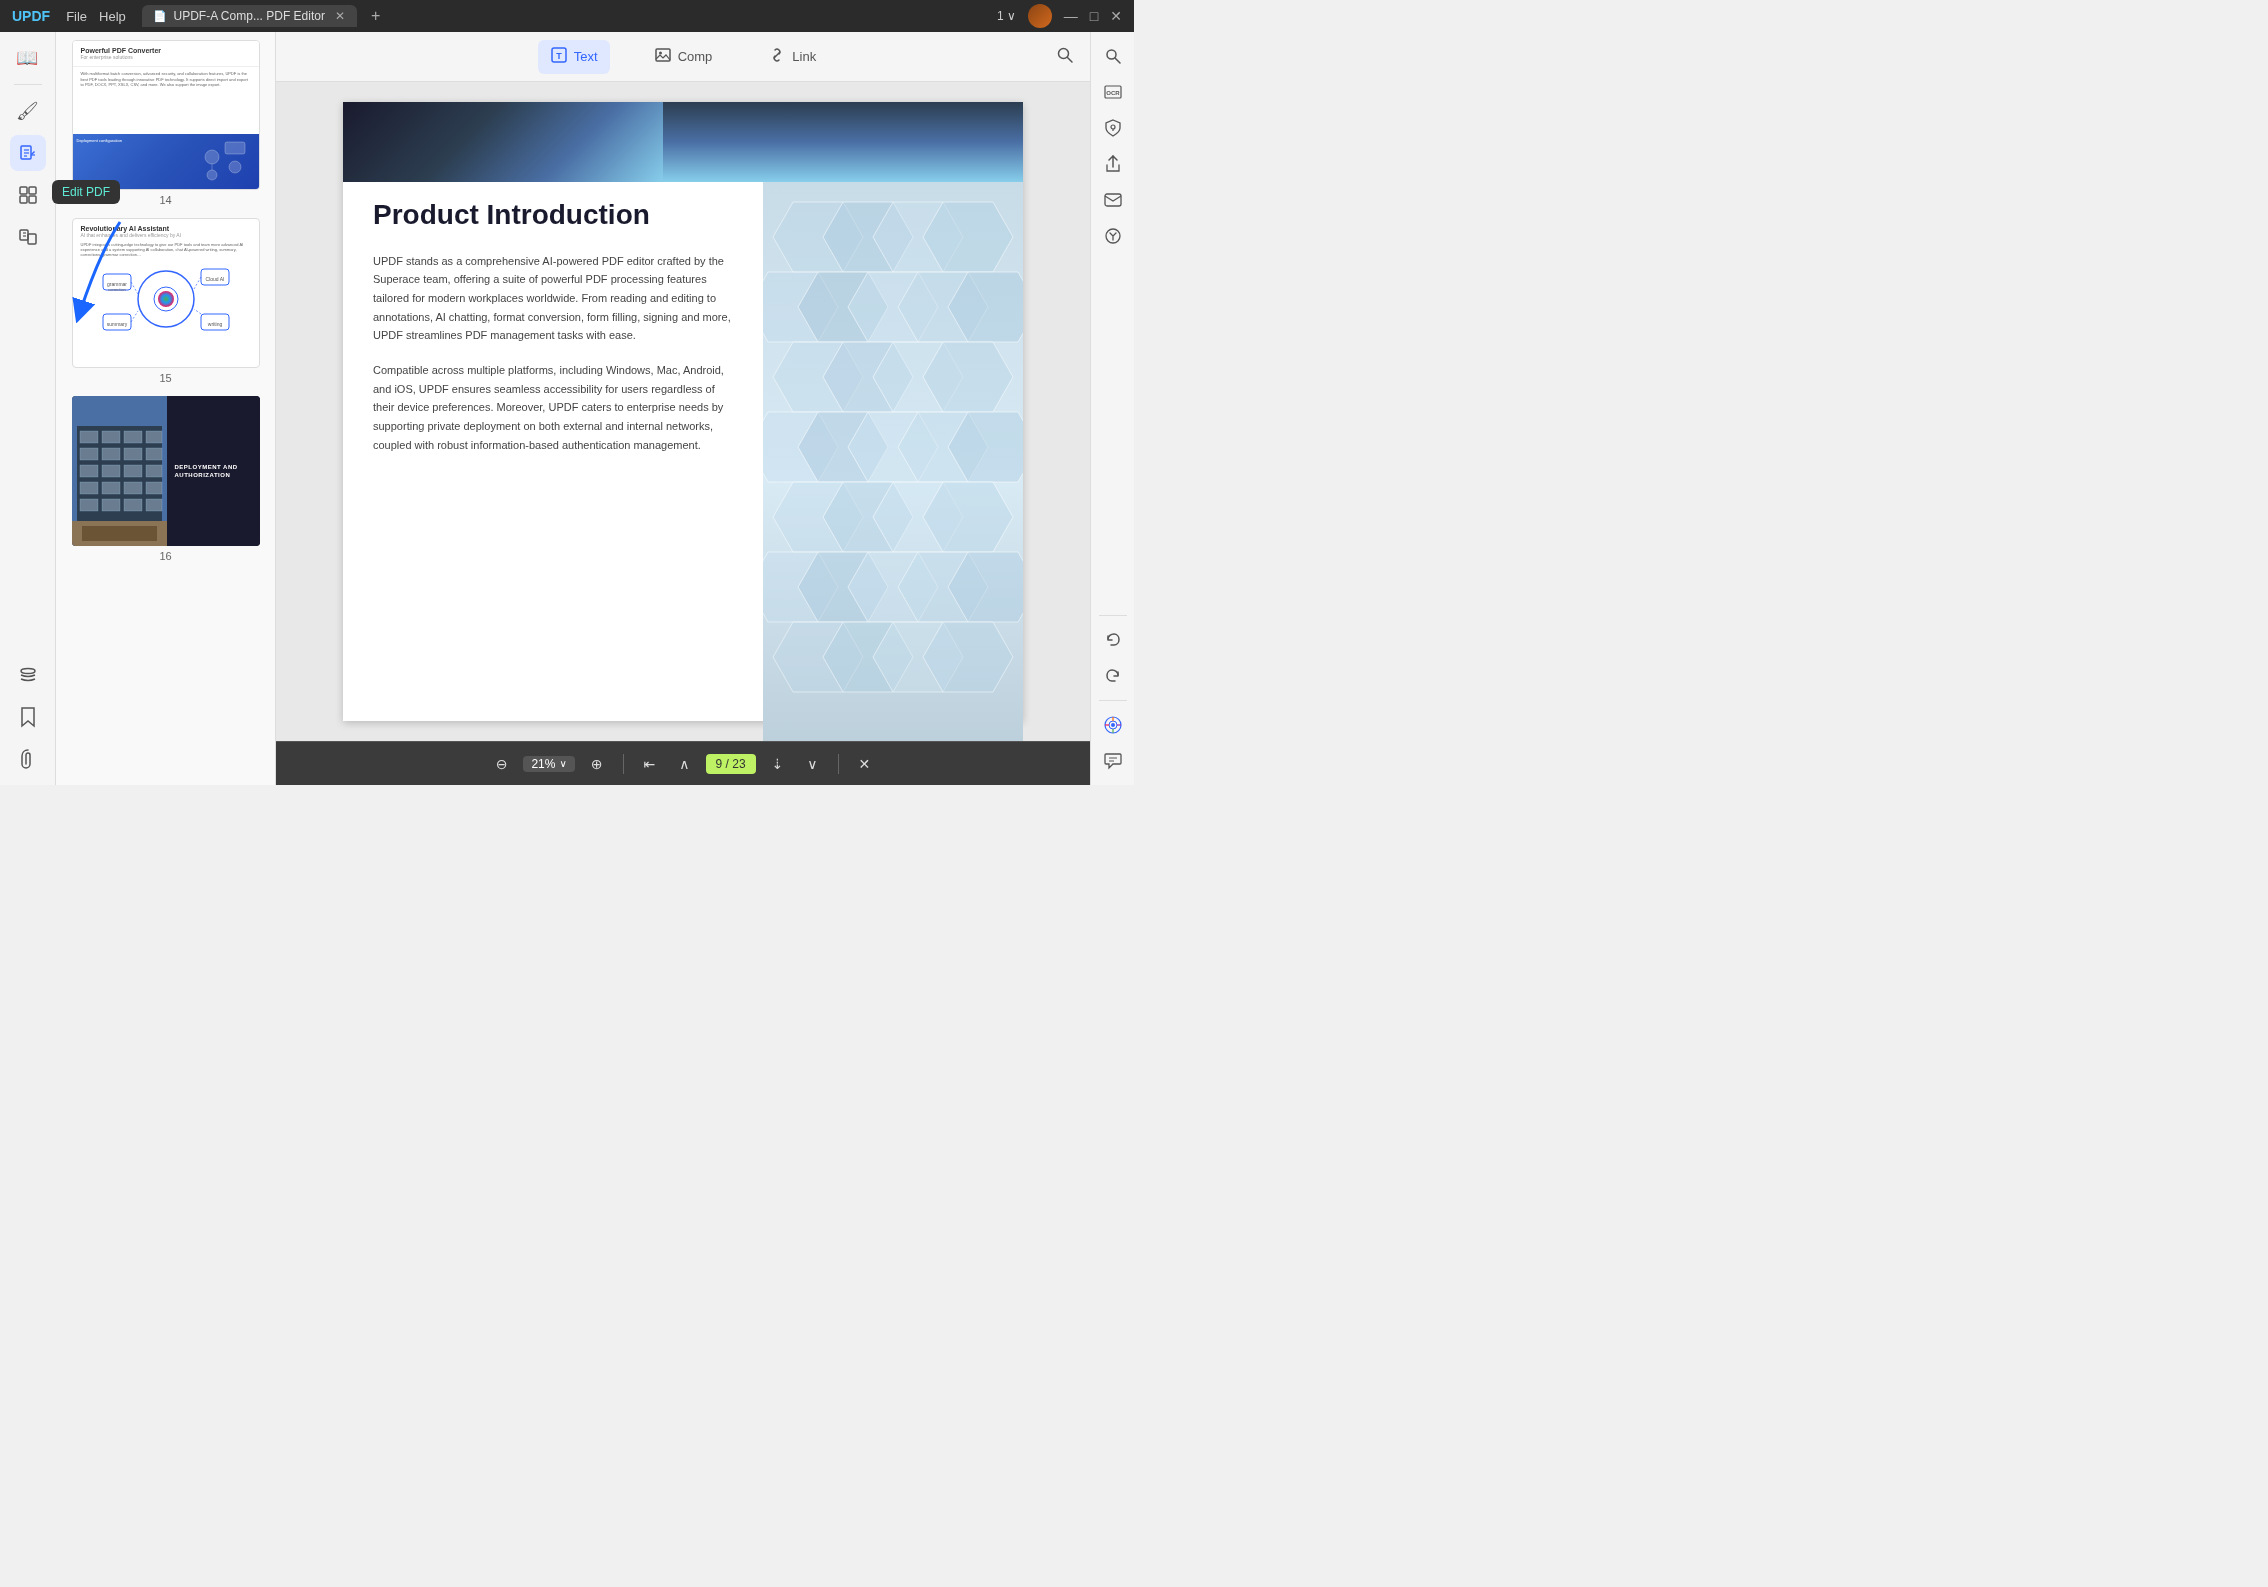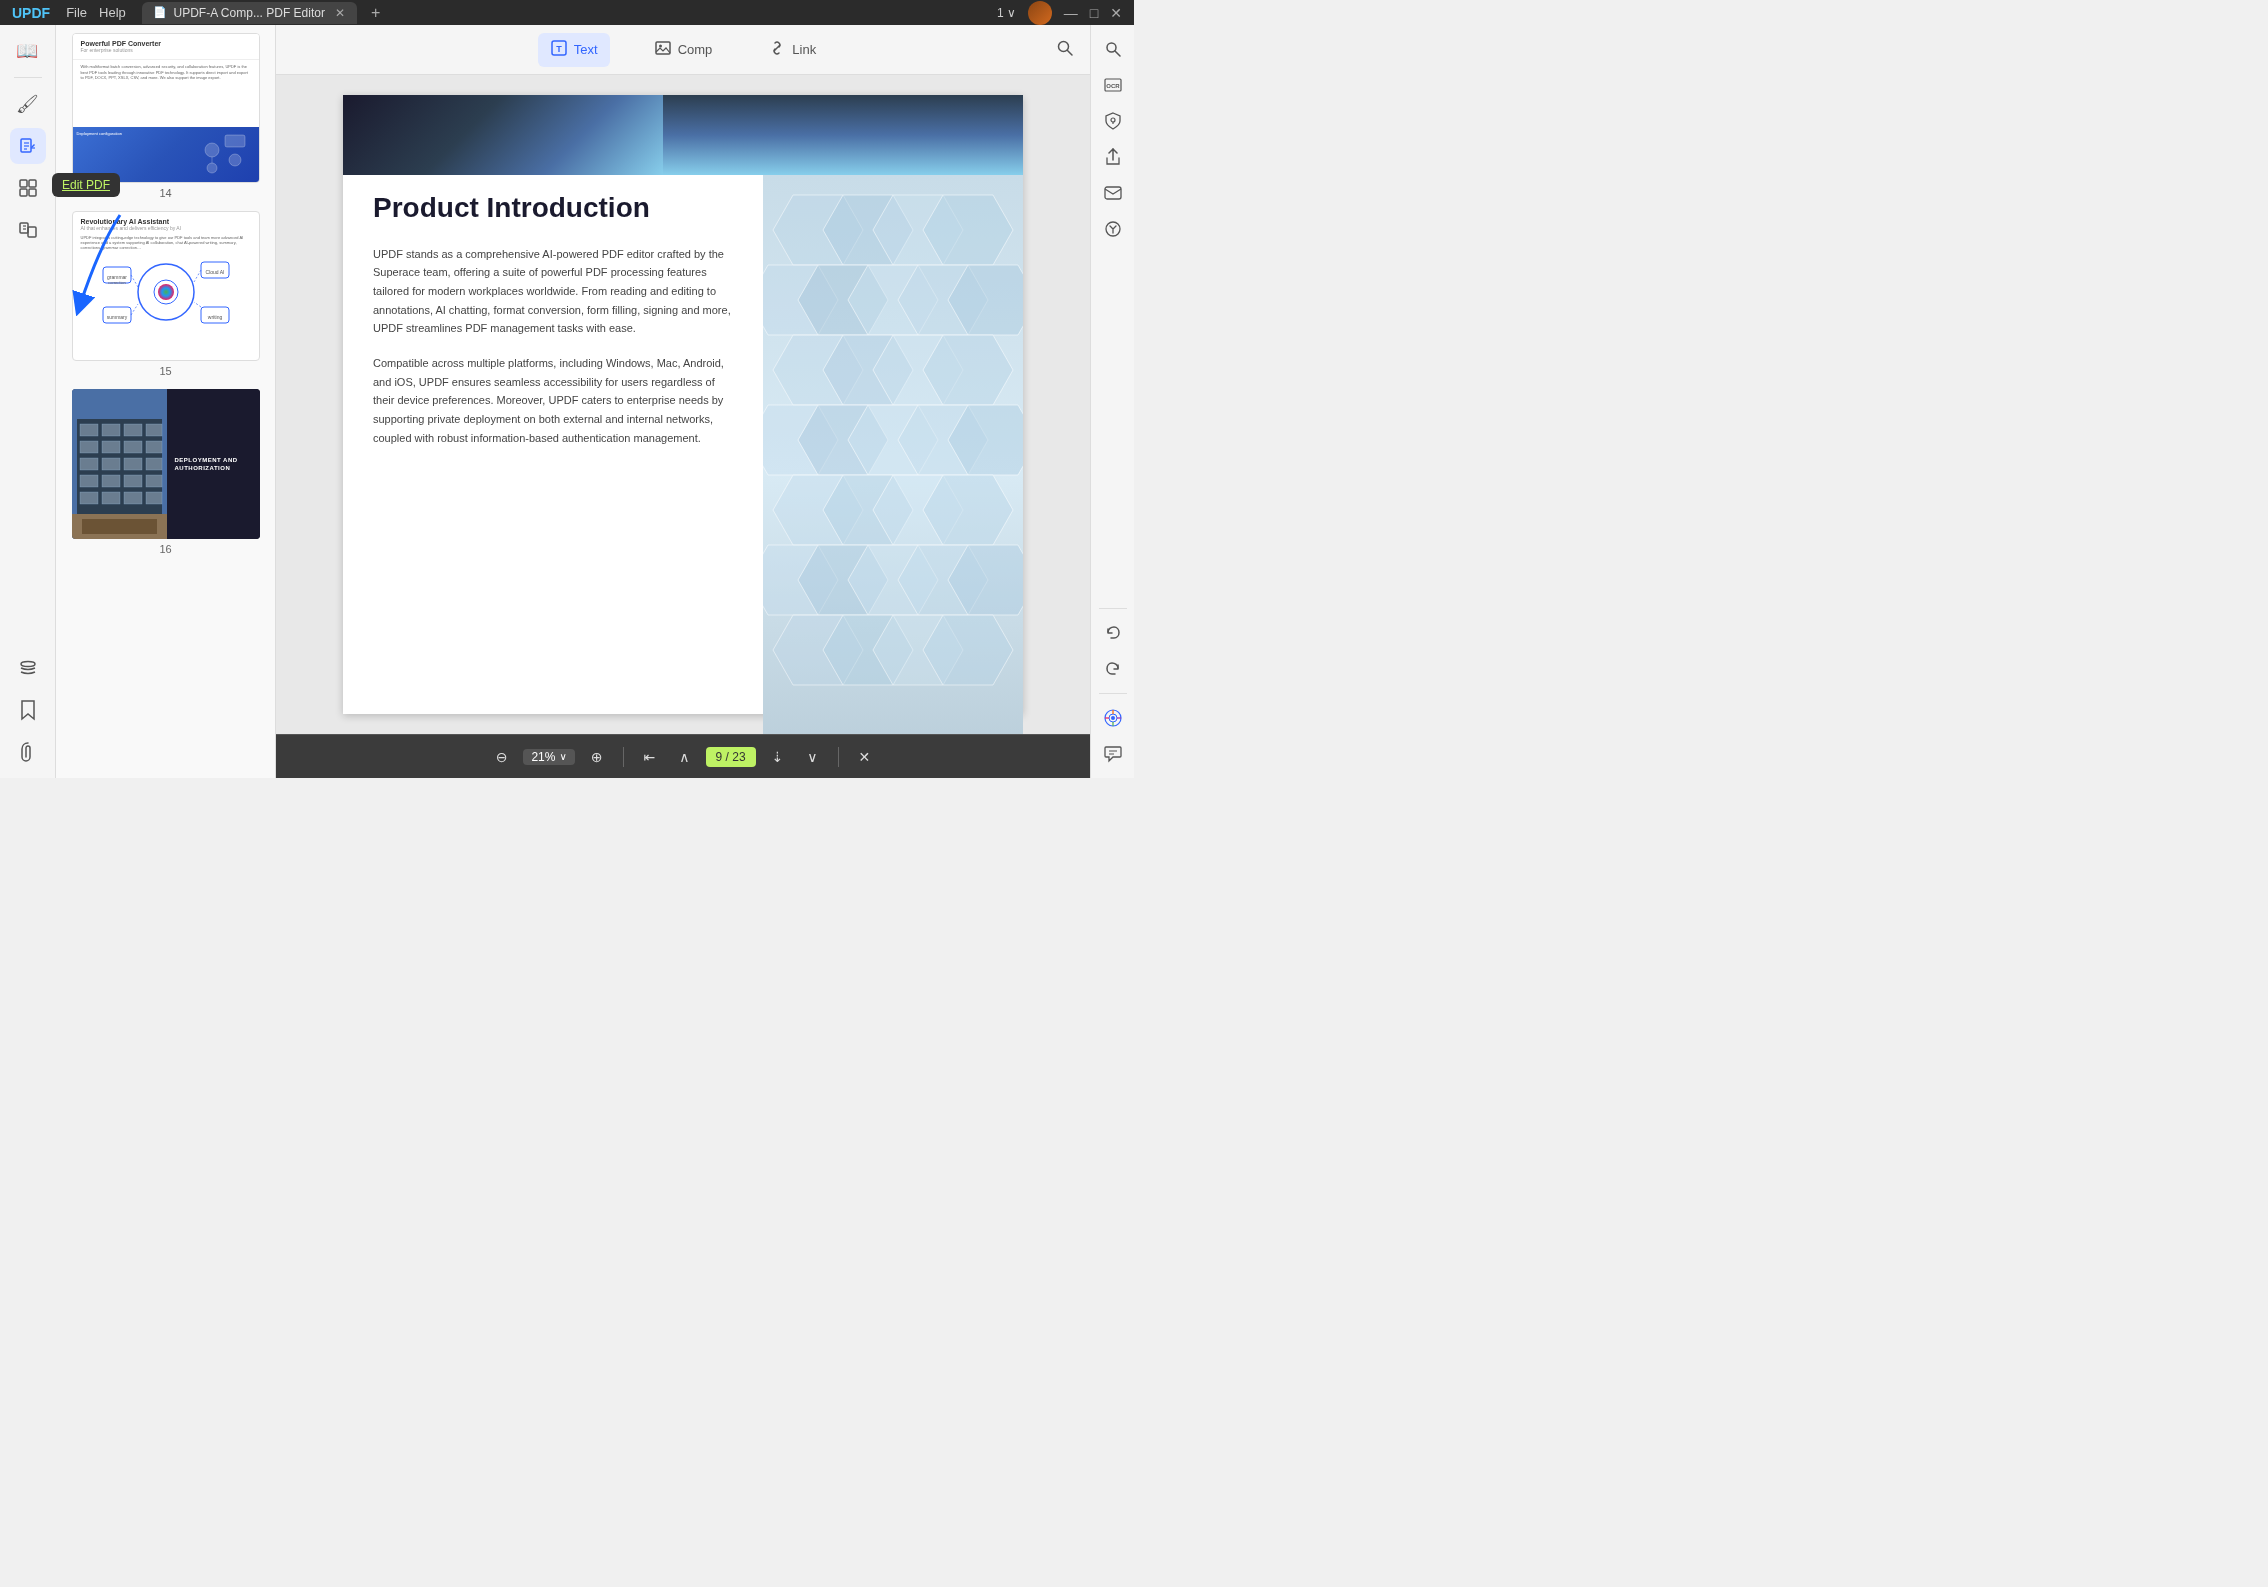--- a/index.html
+++ b/index.html
@@ -9,21 +9,21 @@
       font-family: -apple-system, BlinkMacSystemFont, 'Segoe UI', sans-serif;
       background: #f0f0f0;
       overflow: hidden;
       font-size: 12px;
     }
 
     
     .title-bar {
       display: flex;
       align-items: center;
-      height: 25px;
+      height: 32px;
       background: #2b2b2b;
       padding: 0 12px;
       gap: 8px;
     }
     .title-bar-logo {
       color: #4fc3f7;
       font-weight: bold;
       font-size: 14px;
       margin-right: 8px;
     }
@@ -103,27 +103,26 @@
       align-items: center;
       gap: 6px;
     }
 
     
     .tooltip-box {
       position: absolute;
       left: 52px;
       top: 148px;
       background: #333;
-      color: #bef264;
+      color: #5eead4;
       padding: 5px 10px;
       border-radius: 6px;
       font-size: 12px;
       white-space: nowrap;
       z-index: 100;
-      text-decoration: underline;
     }
 
     
     .blue-arrow {
       position: absolute;
       left: 60px;
       top: 180px;
       width: 80px;
       height: 130px;
       z-index: 50;

